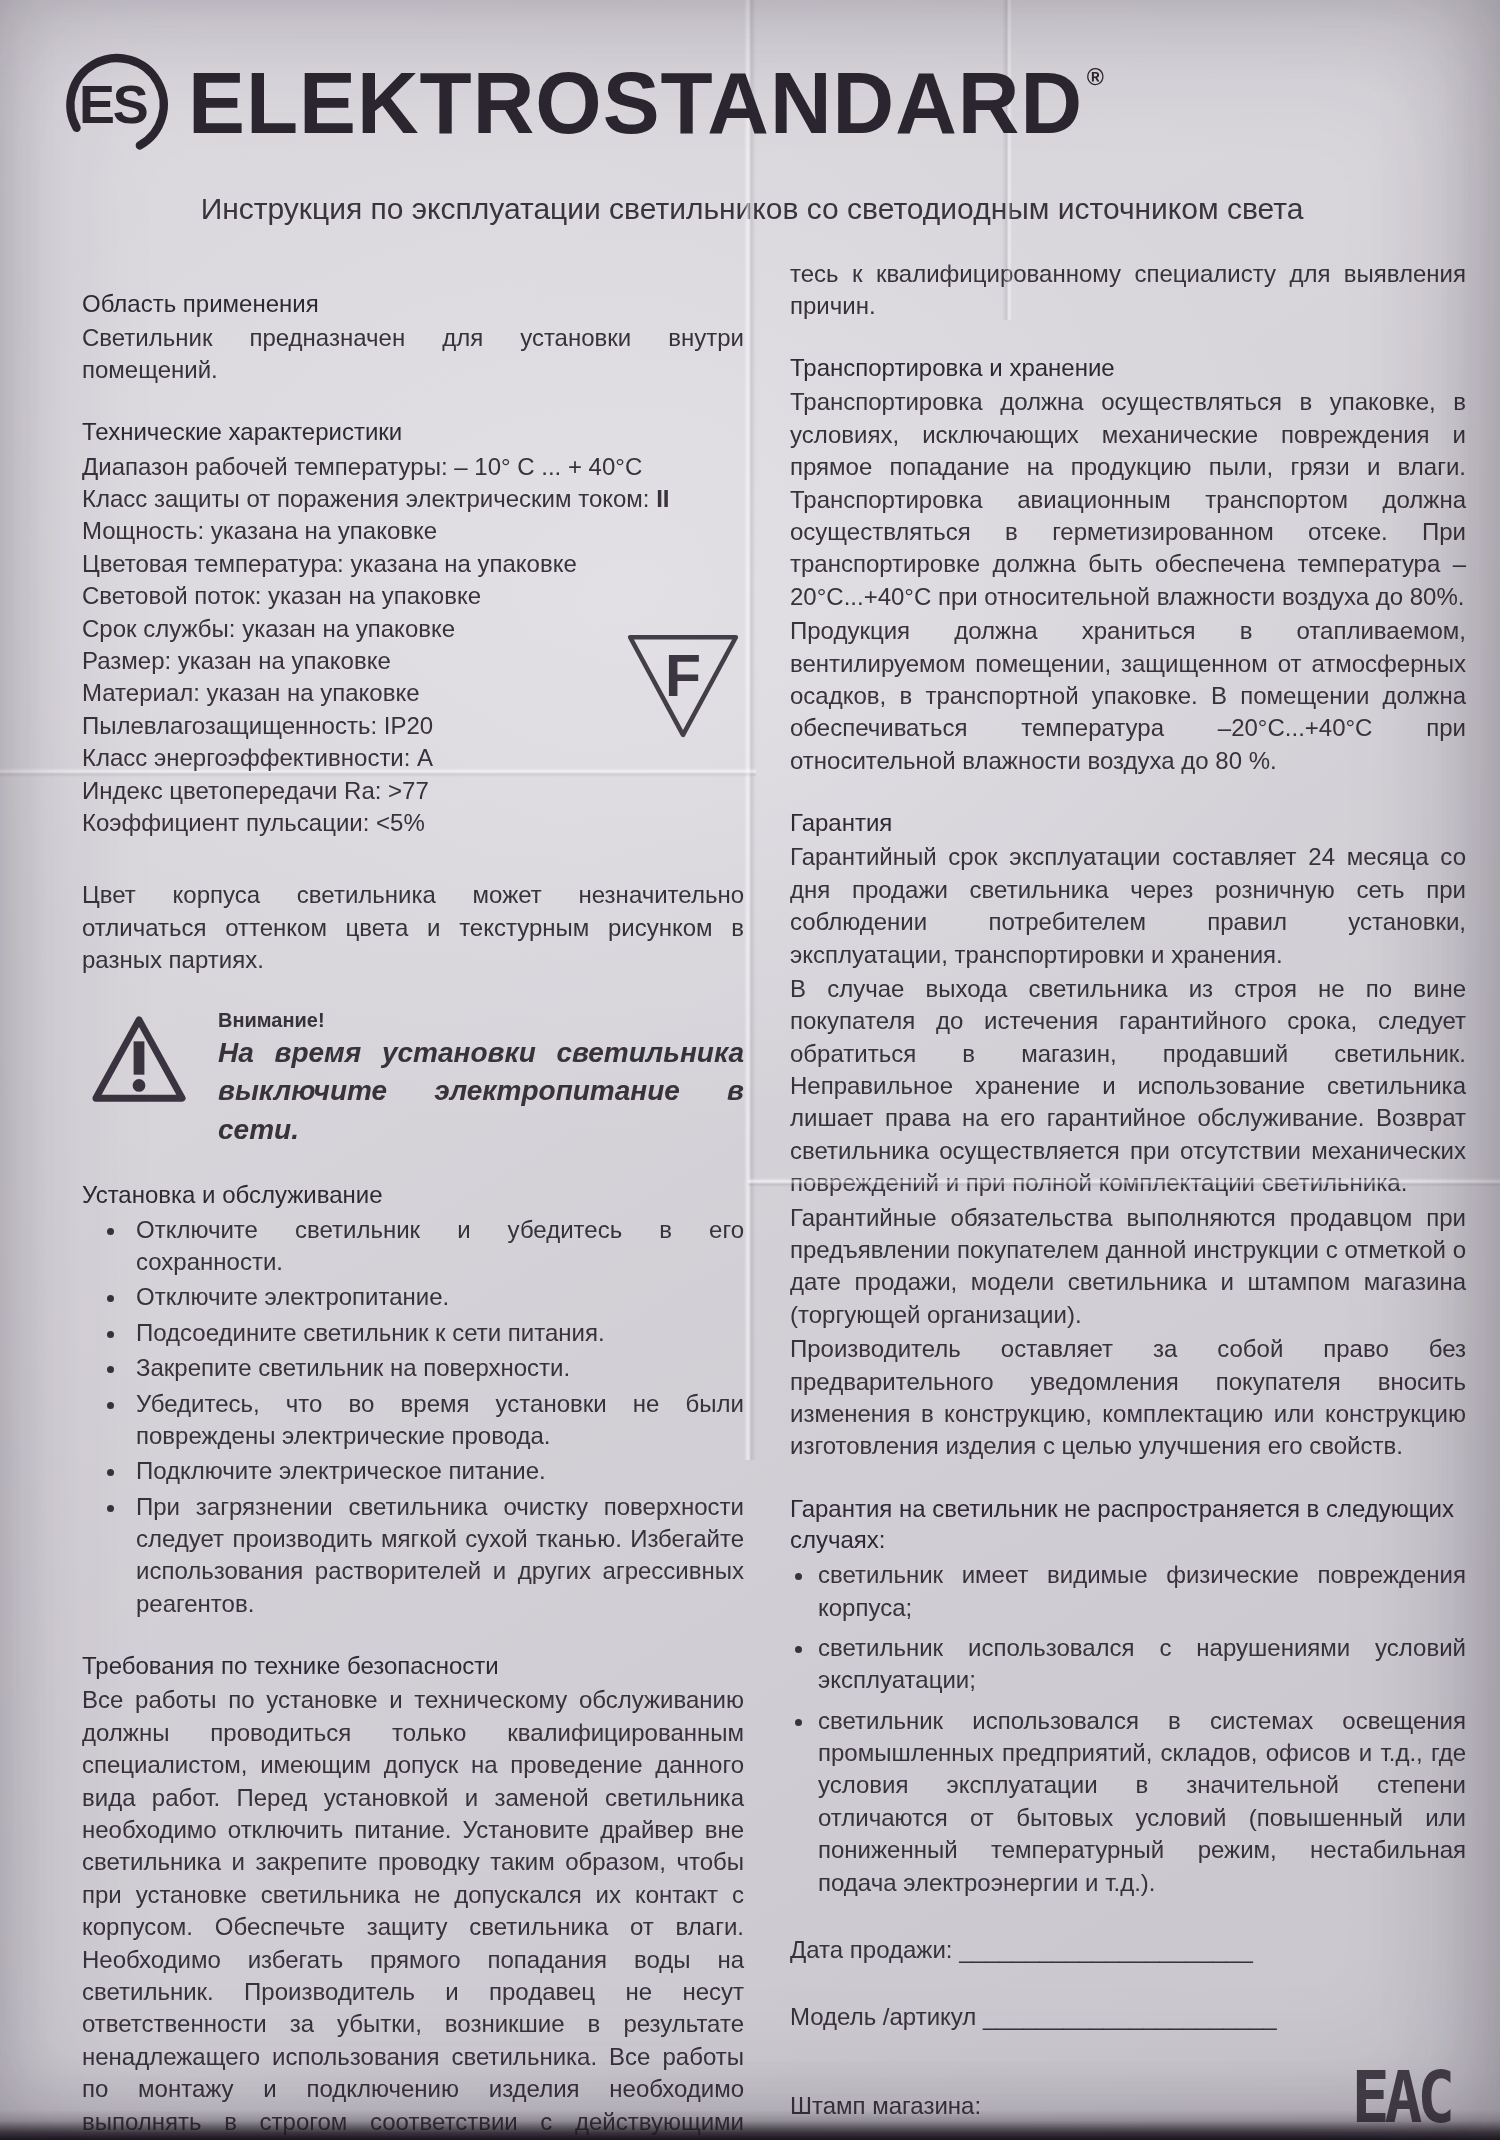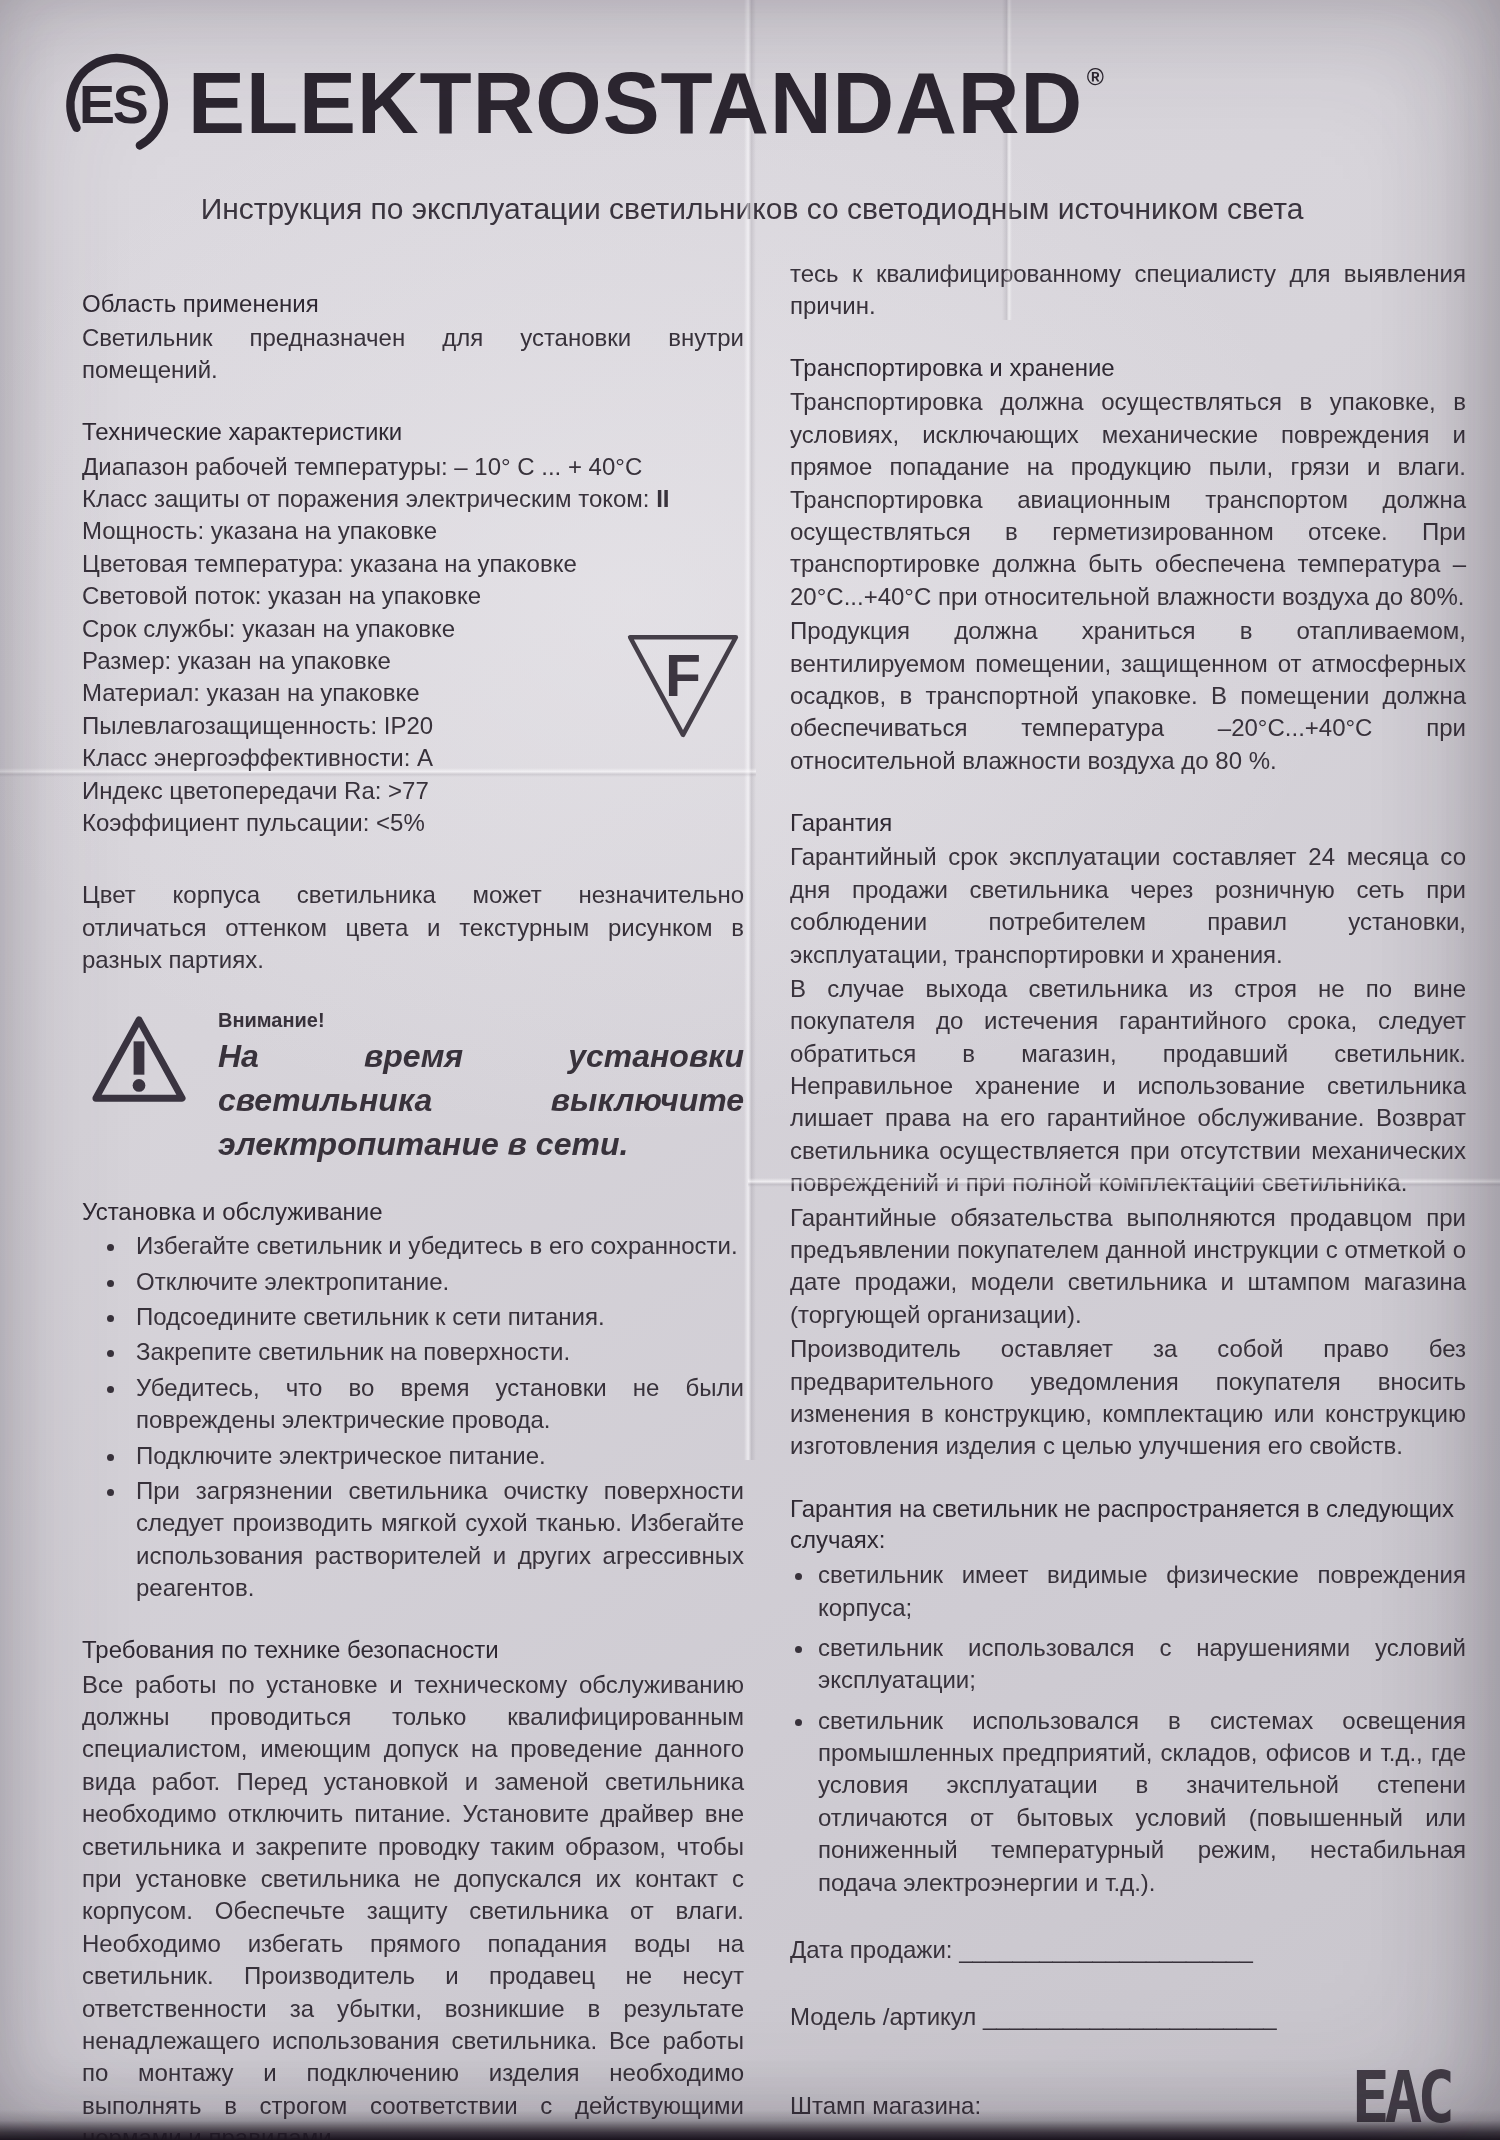--- a/index.html
+++ b/index.html
@@ -42,21 +42,21 @@
   h2{font-size:24px;font-weight:normal;color:#2f2933;margin:30px 0 3px;text-align:left;line-height:1.3;}
   .intro{margin-bottom:4px;}
 
   .specs{position:relative;}
   .spec-line{margin:0;text-align:left;}
   .f-mark{position:absolute;top:172px;right:0;width:122px;height:122px;}
 
   .warning{display:flex;gap:30px;align-items:flex-start;margin:30px 0 2px 8px;}
   .warning-svg{width:98px;height:96px;flex:0 0 auto;margin-top:4px;}
   .w-title{font-weight:bold;font-size:20px;}
-  .w-body{font-weight:bold;font-style:italic;font-size:32px;line-height:1.38;text-align:justify;}
+  .w-body{font-weight:bold;font-style:italic;font-size:28px;line-height:1.38;text-align:justify;}
 
   ul.install{list-style:disc;margin:2px 0 0;padding-left:46px;}
   ul.install li{margin:0 0 3px;padding-left:8px;}
   ul.excl{list-style:disc;margin:4px 0 0;padding-left:26px;}
   ul.excl li{margin:0 0 8px;padding-left:2px;}
 
   .field-row{margin-top:35px;text-align:left;}
   .stamp-row{position:relative;margin-top:56px;text-align:left;}
   .eac{position:absolute;right:14px;top:-44px;width:102px;height:92px;}
 </style>
@@ -119,21 +119,21 @@
           <circle cx="50" cy="75" r="6.5" fill="#3a3440"></circle>
         </svg>
         <div>
           <div class="w-title">Внимание!</div>
           <div class="w-body">На время установки светильника выключите электропитание в сети.</div>
         </div>
       </div>
 
       <h2>Установка и обслуживание</h2>
       <ul class="install">
-        <li>Избегайте светильник и убедитесь в его сохранности.</li>
+        <li>Отключите светильник и убедитесь в его сохранности.</li>
         <li>Отключите электропитание.</li>
         <li>Подсоедините светильник к сети питания.</li>
         <li>Закрепите светильник на поверхности.</li>
         <li>Убедитесь, что во время установки не были повреждены электрические провода.</li>
         <li>Подключите электрическое питание.</li>
         <li>При загрязнении светильника очистку поверхности следует производить мягкой сухой тканью. Избегайте использования растворителей и других агрессивных реагентов.</li>
       </ul>
 
       <h2>Требования по технике безопасности</h2>
       <p>Все работы по установке и техническому обслуживанию должны проводиться только квалифицированным специалистом, имеющим допуск на проведение данного вида работ. Перед установкой и заменой светильника необходимо отключить питание. Установите драйвер вне светильника и закрепите проводку таким образом, чтобы при установке светильника не допускался их контакт с корпусом. Обеспечьте защиту светильника от влаги. Необходимо избегать прямого попадания воды на светильник. Производитель и продавец не несут ответственности за убытки, возникшие в результате ненадлежащего использования светильника. Все работы по монтажу и подключению изделия необходимо выполнять в строгом соответствии с действующими нормами и правилами.</p>

